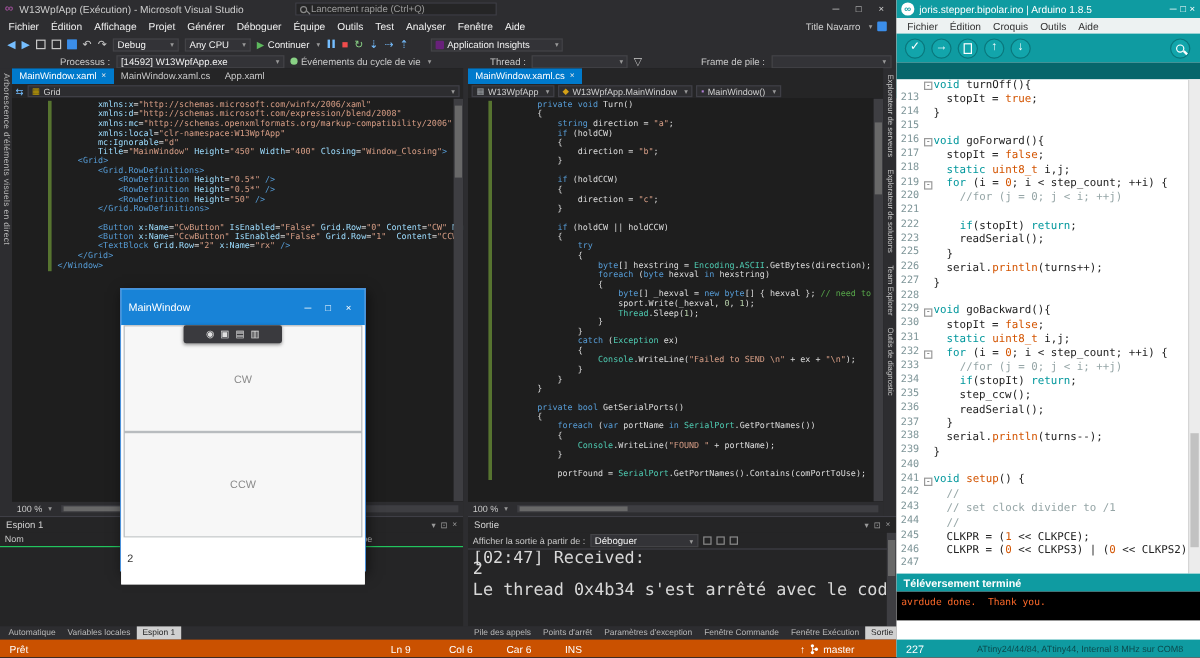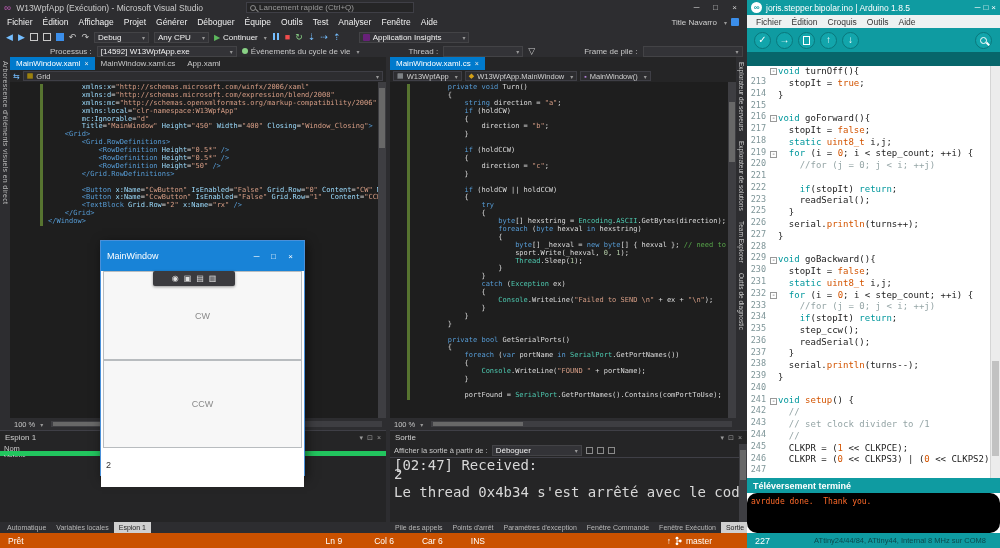--- a/index.html
+++ b/index.html
@@ -81,21 +81,21 @@
 .hsb{flex:1;height:6px;background:#3e3e42;margin-left:6px;position:relative;}
 .hsb-thumb{position:absolute;left:2px;top:1px;width:90px;height:4px;background:#686868;}
 
 
 .panel{position:absolute;top:430px;height:92px;background:#252526;border-top:1px solid #3f3f46;overflow:hidden;}
 #panel-watch{left:0;width:386px;}
 #panel-output{left:390px;width:357px;}
 .hsplit2{position:absolute;top:430px;left:386px;width:4px;height:92px;background:#2d2d30;}
 .panelhead{height:13px;display:flex;align-items:center;font-size:8px;color:#d0d0d0;padding:0 5px;background:#252526;}
 .phicons{margin-left:auto;display:flex;gap:4px;font-size:7px;color:#9a9a9a;}
-.watch-cols{height:12px;display:flex;border-bottom:5px solid #22c55e;font-size:7.5px;color:#c8c8c8;flex-direction:column;}
+.watch-cols{height:12px;display:flex;border-bottom:1px solid #22c55e;font-size:7.5px;color:#c8c8c8;}
 .wcol{display:flex;align-items:center;padding-left:4px;border-right:1px solid #3f3f46;}
 .wcol:nth-child(1){width:150px;}
 .wcol:nth-child(2){width:140px;}
 .wcol:nth-child(3){flex:1;border-right:none;}
 .watch-body{position:absolute;left:0;right:0;top:26px;bottom:0;background:#252526;}
 .outbar{height:14px;display:flex;align-items:center;gap:4px;padding:0 4px;font-size:7.5px;color:#c8c8c8;border-bottom:1px solid #3f3f46;}
 .mini-ico{width:7px;height:7px;border:1px solid #8a8a8a;display:inline-block;}
 .outbody{position:absolute;left:0;right:8px;top:28px;bottom:0;padding:2px 4px;font-family:"DejaVu Sans Mono","Liberation Mono",monospace;font-size:14px;line-height:9px;color:#d8d8d8;overflow:hidden;}
 .oline{white-space:pre;height:9px;}
 #panel-output .vsb{top:13px;}
@@ -146,21 +146,21 @@
 .ard-codearea{position:absolute;left:0;top:66px;right:0;height:412px;background:#fff;overflow:hidden;font-family:"DejaVu Sans Mono","Liberation Mono",monospace;font-size:9px;line-height:11.77px;color:#222;}
 .ino-line{display:flex;height:11.77px;white-space:pre;align-items:center;}
 .ino-ln{width:22px;flex:0 0 auto;text-align:right;color:#7e9598;font-size:8.5px;padding-right:3px;margin-top:20px;}
 .ino-fold{width:9px;flex:0 0 auto;display:flex;align-items:center;justify-content:center;}
 .foldbox{width:7px;height:7px;border:1px solid #999;color:#555;font-size:7px;line-height:5px;text-align:center;display:inline-block;background:#fff;}
 .ino-text{white-space:pre;}
 .ino-kw{color:#00979c;}.ino-fn{color:#d35400;}.ino-num{color:#d35400;}.ino-com{color:#95a5a6;}
 .ard-vsb{position:absolute;right:0;top:0;width:10px;height:412px;background:#ececec;border-left:1px solid #d5d5d5;}
 .ard-vsb-thumb{position:absolute;left:1px;right:1px;top:295px;height:95px;background:#c2c2c2;}
 .ard-status{position:absolute;left:0;top:478px;right:0;height:15px;background:#0f9ba1;color:#fff;font-size:9px;font-weight:bold;display:flex;align-items:center;padding-left:6px;}
-.ard-console{position:absolute;left:0;top:493px;right:0;height:40px;background:#000;padding:4px;border-radius:10px;}
+.ard-console{position:absolute;left:0;top:493px;right:0;height:24px;background:#000;padding:4px;}
 .ard-console-text{color:#ff6a2a;font-family:"DejaVu Sans Mono","Liberation Mono",monospace;font-size:8px;line-height:10px;white-space:pre-wrap;}
 .ard-statusbar{position:absolute;left:0;top:533px;right:0;height:15px;background:#0f9ba1;display:flex;align-items:center;}
 .ard-sline{color:#fff;font-size:9px;padding-left:8px;}
 .ard-sboard{margin-left:auto;padding-right:14px;color:#0b4a4d;font-size:7.5px;white-space:nowrap;}
 </style>
 </head>
 <body>
 
 <div id="vs">
 

